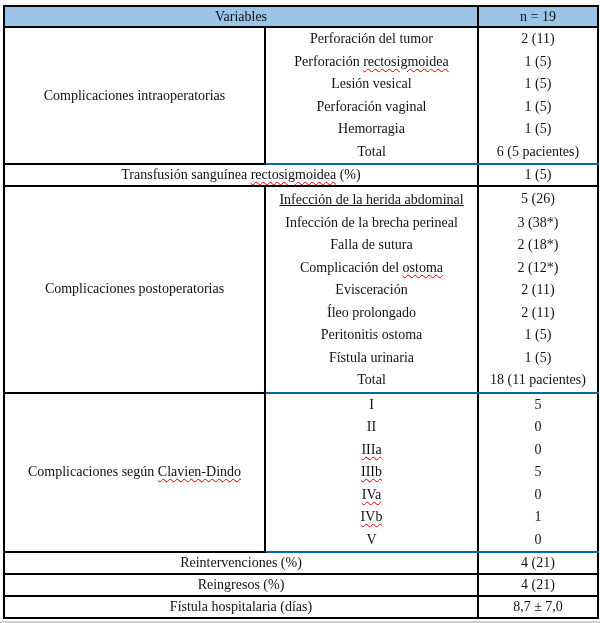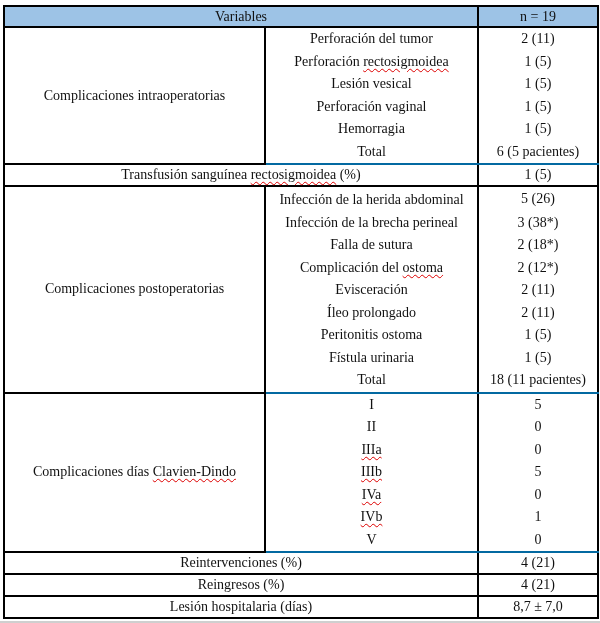--- a/index.html
+++ b/index.html
@@ -6,21 +6,21 @@
     body { width: 600px; height: 623px; position: relative; overflow: hidden;
            font-family: "Liberation Serif", "DejaVu Serif", serif; color: #111; }
     .topcut { position: absolute; left: 0; top: 0; width: 600px; height: 5px; background: #fff; overflow: hidden; }
     table { position: absolute; left: 3px; top: 5px; width: 594px; border-collapse: collapse; table-layout: fixed; font-size: 14px; }
     col.c1 { width: 261px; } col.c2 { width: 213px; } col.c3 { width: 120px; }
     td, th { border: 2px solid #000; text-align: center; vertical-align: middle; padding: 0 2px; line-height: 22px; font-weight: normal; }
     th { background: #9dc3e6; height: 19px; line-height: 18px; }
     td.sub { border-top: none; border-bottom: none; height: 22.5px; line-height: 20px; }
     td.sub.first { border-top: 2px solid #000; }
     td.sub.last { border-bottom: 2px solid #0369a1; }
-    td.two { line-height: 19px; padding: 1px 4px; }
+    td.two { line-height: 19px; padding: 1px 4px; text-decoration: underline; }
     .wavy { text-decoration: underline wavy #d00; text-decoration-thickness: 1px; text-underline-offset: 2px; }
     tr.single td { height: 20px; line-height: 20px; }
     .bottom-shadow { position: absolute; left: 0; top: 621px; width: 600px; height: 2px; background: #cfcfcf; }
   </style>
 </head>
 <body>
 
 <div class="topcut"></div>
 
 <table>
@@ -100,21 +100,21 @@
     <tr>
       <td class="sub">Fístula urinaria</td>
       <td class="sub">1 (5)</td>
     </tr>
     <tr>
       <td class="sub last">Total</td>
       <td class="sub last">18 (11 pacientes)</td>
     </tr>
 
     <tr>
-      <td rowspan="7"><span>Complicaciones días </span><span class="wavy">Clavien-Dindo</span></td>
+      <td rowspan="7"><span>Complicaciones según </span><span class="wavy">Clavien-Dindo</span></td>
       <td class="sub first">I</td>
       <td class="sub first">5</td>
     </tr>
     <tr>
       <td class="sub">II</td>
       <td class="sub">0</td>
     </tr>
     <tr>
       <td class="sub"><span class="wavy">IIIa</span></td>
       <td class="sub">0</td>
@@ -138,19 +138,19 @@
 
     <tr class="single">
       <td colspan="2">Reintervenciones (%)</td>
       <td>4 (21)</td>
     </tr>
     <tr class="single">
       <td colspan="2">Reingresos (%)</td>
       <td>4 (21)</td>
     </tr>
     <tr class="single">
-      <td colspan="2">Lesión hospitalaria (días)</td>
+      <td colspan="2">Fístula hospitalaria (días)</td>
       <td>8,7 ± 7,0</td>
     </tr>
   </tbody>
 </table>
 
 <div class="bottom-shadow"></div>
 
 </body></html>

